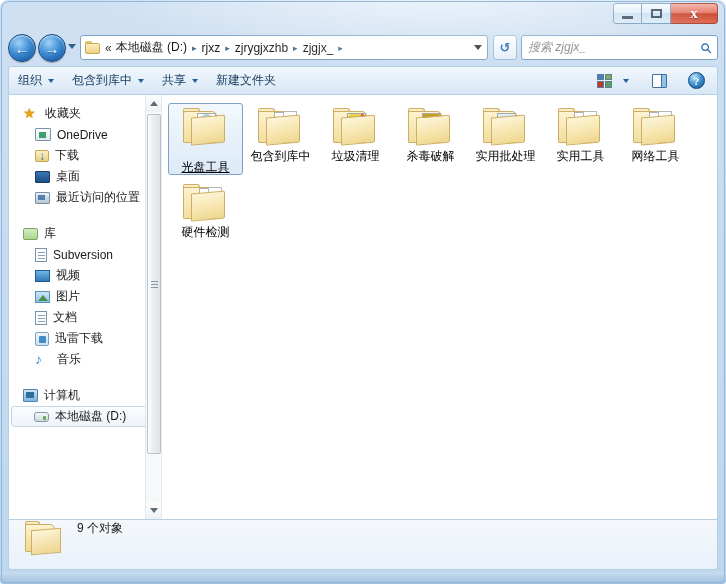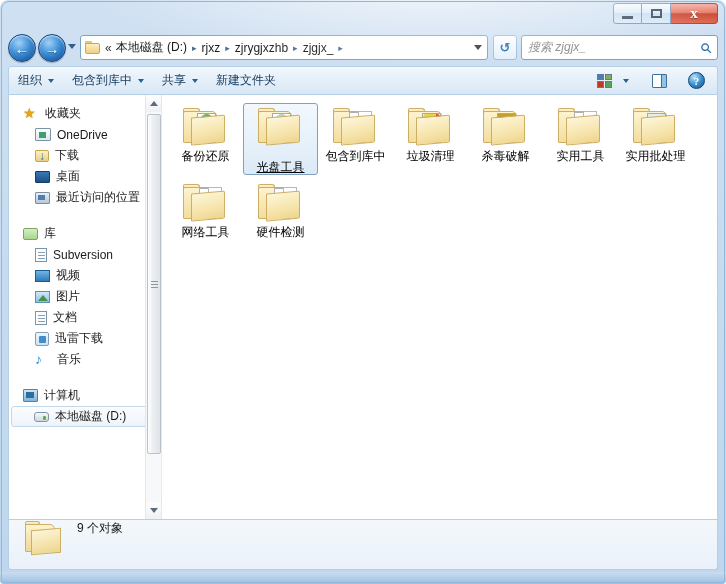--- a/index.html
+++ b/index.html
@@ -518,31 +518,20 @@
         </div>
         <div class="sb-arrow down">
           <span class="sb-tri-down"></span>
         </div>
       </div>
     </div>
 
     <div id="content">
       <div id="grid">
 
-        <div class="tile">
-          <span class="folder">
-            <span class="tabtop"></span>
-              <span class="back"></span>
-            <span class="sheet">
-                <span class="thumb th-globe"></span>
-              </span>
-            <span class="front"></span>
-          </span>
-          <span class="caption">备份还原</span>
-        </div>
 
         <div class="tile selected">
           <span class="folder">
             <span class="tabtop"></span>
               <span class="back"></span>
             <span class="sheet">
                 <span class="thumb th-disc"></span>
               </span>
             <span class="front"></span>
           </span>
@@ -581,37 +570,37 @@
               </span>
             <span class="front"></span>
           </span>
           <span class="caption">杀毒破解</span>
         </div>
 
         <div class="tile">
           <span class="folder">
             <span class="tabtop"></span>
               <span class="back"></span>
-            <span class="page-a"></span>
-              <span class="page-b"></span>
-            <span class="front"></span>
-          </span>
-          <span class="caption">实用工具</span>
-        </div>
-
-        <div class="tile">
-          <span class="folder">
-            <span class="tabtop"></span>
-              <span class="back"></span>
             <span class="sheet">
                 <span class="thumb th-batch"></span>
               </span>
             <span class="front"></span>
           </span>
           <span class="caption">实用批处理</span>
+        </div>
+
+        <div class="tile">
+          <span class="folder">
+            <span class="tabtop"></span>
+              <span class="back"></span>
+            <span class="page-a"></span>
+              <span class="page-b"></span>
+            <span class="front"></span>
+          </span>
+          <span class="caption">实用工具</span>
         </div>
 
         <div class="tile">
           <span class="folder">
             <span class="tabtop"></span>
               <span class="back"></span>
             <span class="page-a"></span>
               <span class="page-b"></span>
             <span class="front"></span>
           </span>

